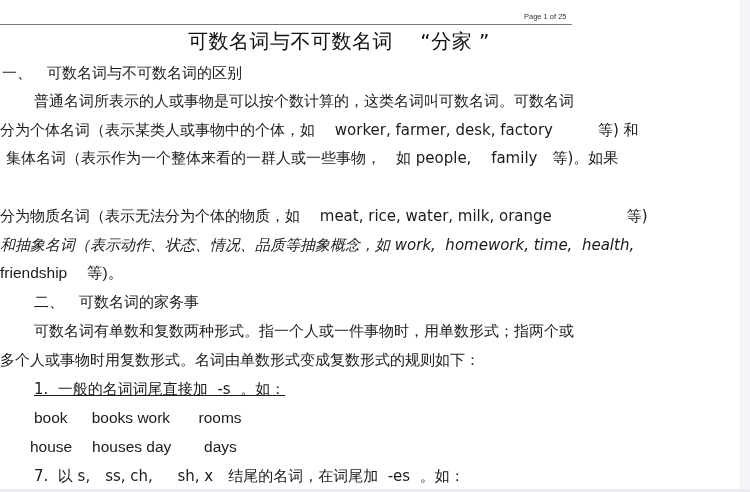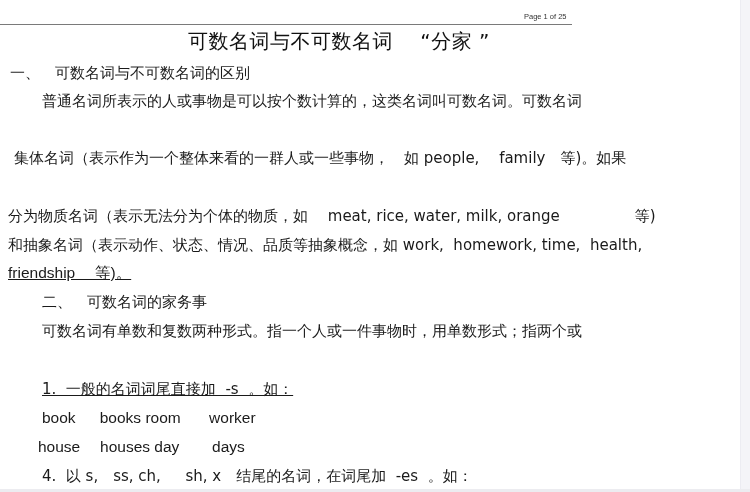--- a/index.html
+++ b/index.html
@@ -9,41 +9,43 @@
       font-family: "DejaVu Sans", "Liberation Sans", sans-serif;
       color: #1a1a1a;
     }
     .viewer { position: absolute; left: 0; top: 0; width: 750px; height: 492px; background: #e5e5e5; }
     .page { position: absolute; left: 0; top: 0; width: 740px; height: 489px; background: #ffffff; overflow: hidden; }
     .side-strip { position: absolute; left: 740px; top: 0; width: 10px; height: 492px; background: #f4f4f8; border-left: 1px solid #ececf2; }
     .bottom-strip { position: absolute; left: 0; top: 489px; width: 750px; height: 3px; background: #ececf0; }
     .page-num { position: absolute; left: 524px; top: 12px; font-family: "Liberation Sans", sans-serif; font-size: 7.5px; color: #333; }
     .header-rule { position: absolute; left: 0; top: 24px; width: 572px; height: 0; border-top: 1.5px solid #7a7a7a; }
     .title { position: absolute; left: 188px; top: 28px; font-size: 20px; letter-spacing: 0.5px; color: #111; white-space: pre; }
-    .line { position: absolute; font-size: 15px; white-space: pre; color: #1a1a1a; line-height: 20px; margin-left: 8px; }
+    .line { position: absolute; font-size: 15px; white-space: pre; color: #1a1a1a; line-height: 20px; }
     .en { font-family: "Liberation Sans", sans-serif; font-size: 15.5px; }
   </style>
 </head>
 <body>
 
 <div class="viewer">
   <div class="page">
     <span class="page-num">Page 1 of 25</span>
     <div class="header-rule"></div>
 
     <div class="title">可数名词与不可数名词　 “分家 ”</div>
 
     <div class="line" style="left:2px; top:63px;">一、　可数名词与不可数名词的区别</div>
     <div class="line" style="left:34px; top:91px;">普通名词所表示的人或事物是可以按个数计算的，这类名词叫可数名词。可数名词</div>
+    <div class="line" style="left:0px; top:120px;">分为个体名词（表示某类人或事物中的个体，如　 worker, farmer, desk, factory　　　等) 和</div>
     <div class="line" style="left:0px; top:148px;padding-left:6px;">集体名词（表示作为一个整体来看的一群人或一些事物，　如 people,　 family　等)。如果</div>
     <div class="line" style="left:0px; top:206px;">分为物质名词（表示无法分为个体的物质，如　 meat, rice, water, milk, orange　　　　　等)</div>
-    <div class="line" style="left:0px; top:235px;">和抽象名词（表示动作、状态、情况、品质等抽象概念，如 work,  homework, time,  health,</div>
-    <div class="line en" style="left:0px; top:263px;text-decoration:underline;">friendship　 等)。</div>
+    <div class="line" style="left:0px; top:235px;font-style:italic;">和抽象名词（表示动作、状态、情况、品质等抽象概念，如 work,  homework, time,  health,</div>
+    <div class="line en" style="left:0px; top:263px;">friendship　 等)。</div>
     <div class="line" style="left:34px; top:292px;">二、　可数名词的家务事</div>
     <div class="line" style="left:34px; top:321px;">可数名词有单数和复数两种形式。指一个人或一件事物时，用单数形式；指两个或</div>
+    <div class="line" style="left:0px; top:350px;">多个人或事物时用复数形式。名词由单数形式变成复数形式的规则如下：</div>
     <div class="line" style="left:34px; top:379px;text-decoration:underline;">1.  一般的名词词尾直接加  -s  。如：</div>
-    <div class="line en" style="left:34px; top:408px;">book　  books room　   worker</div>
+    <div class="line en" style="left:34px; top:408px;">book　  books work　   rooms</div>
     <div class="line en" style="left:30px; top:437px;">house　 houses day　    days</div>
-    <div class="line" style="left:34px; top:466px;">4.  以 s,　ss, ch,　  sh, x　结尾的名词，在词尾加  -es  。如：</div>
+    <div class="line" style="left:34px; top:466px;">7.  以 s,　ss, ch,　  sh, x　结尾的名词，在词尾加  -es  。如：</div>
   </div>
   <div class="side-strip"></div>
   <div class="bottom-strip"></div>
 </div>
 
 </body></html>

